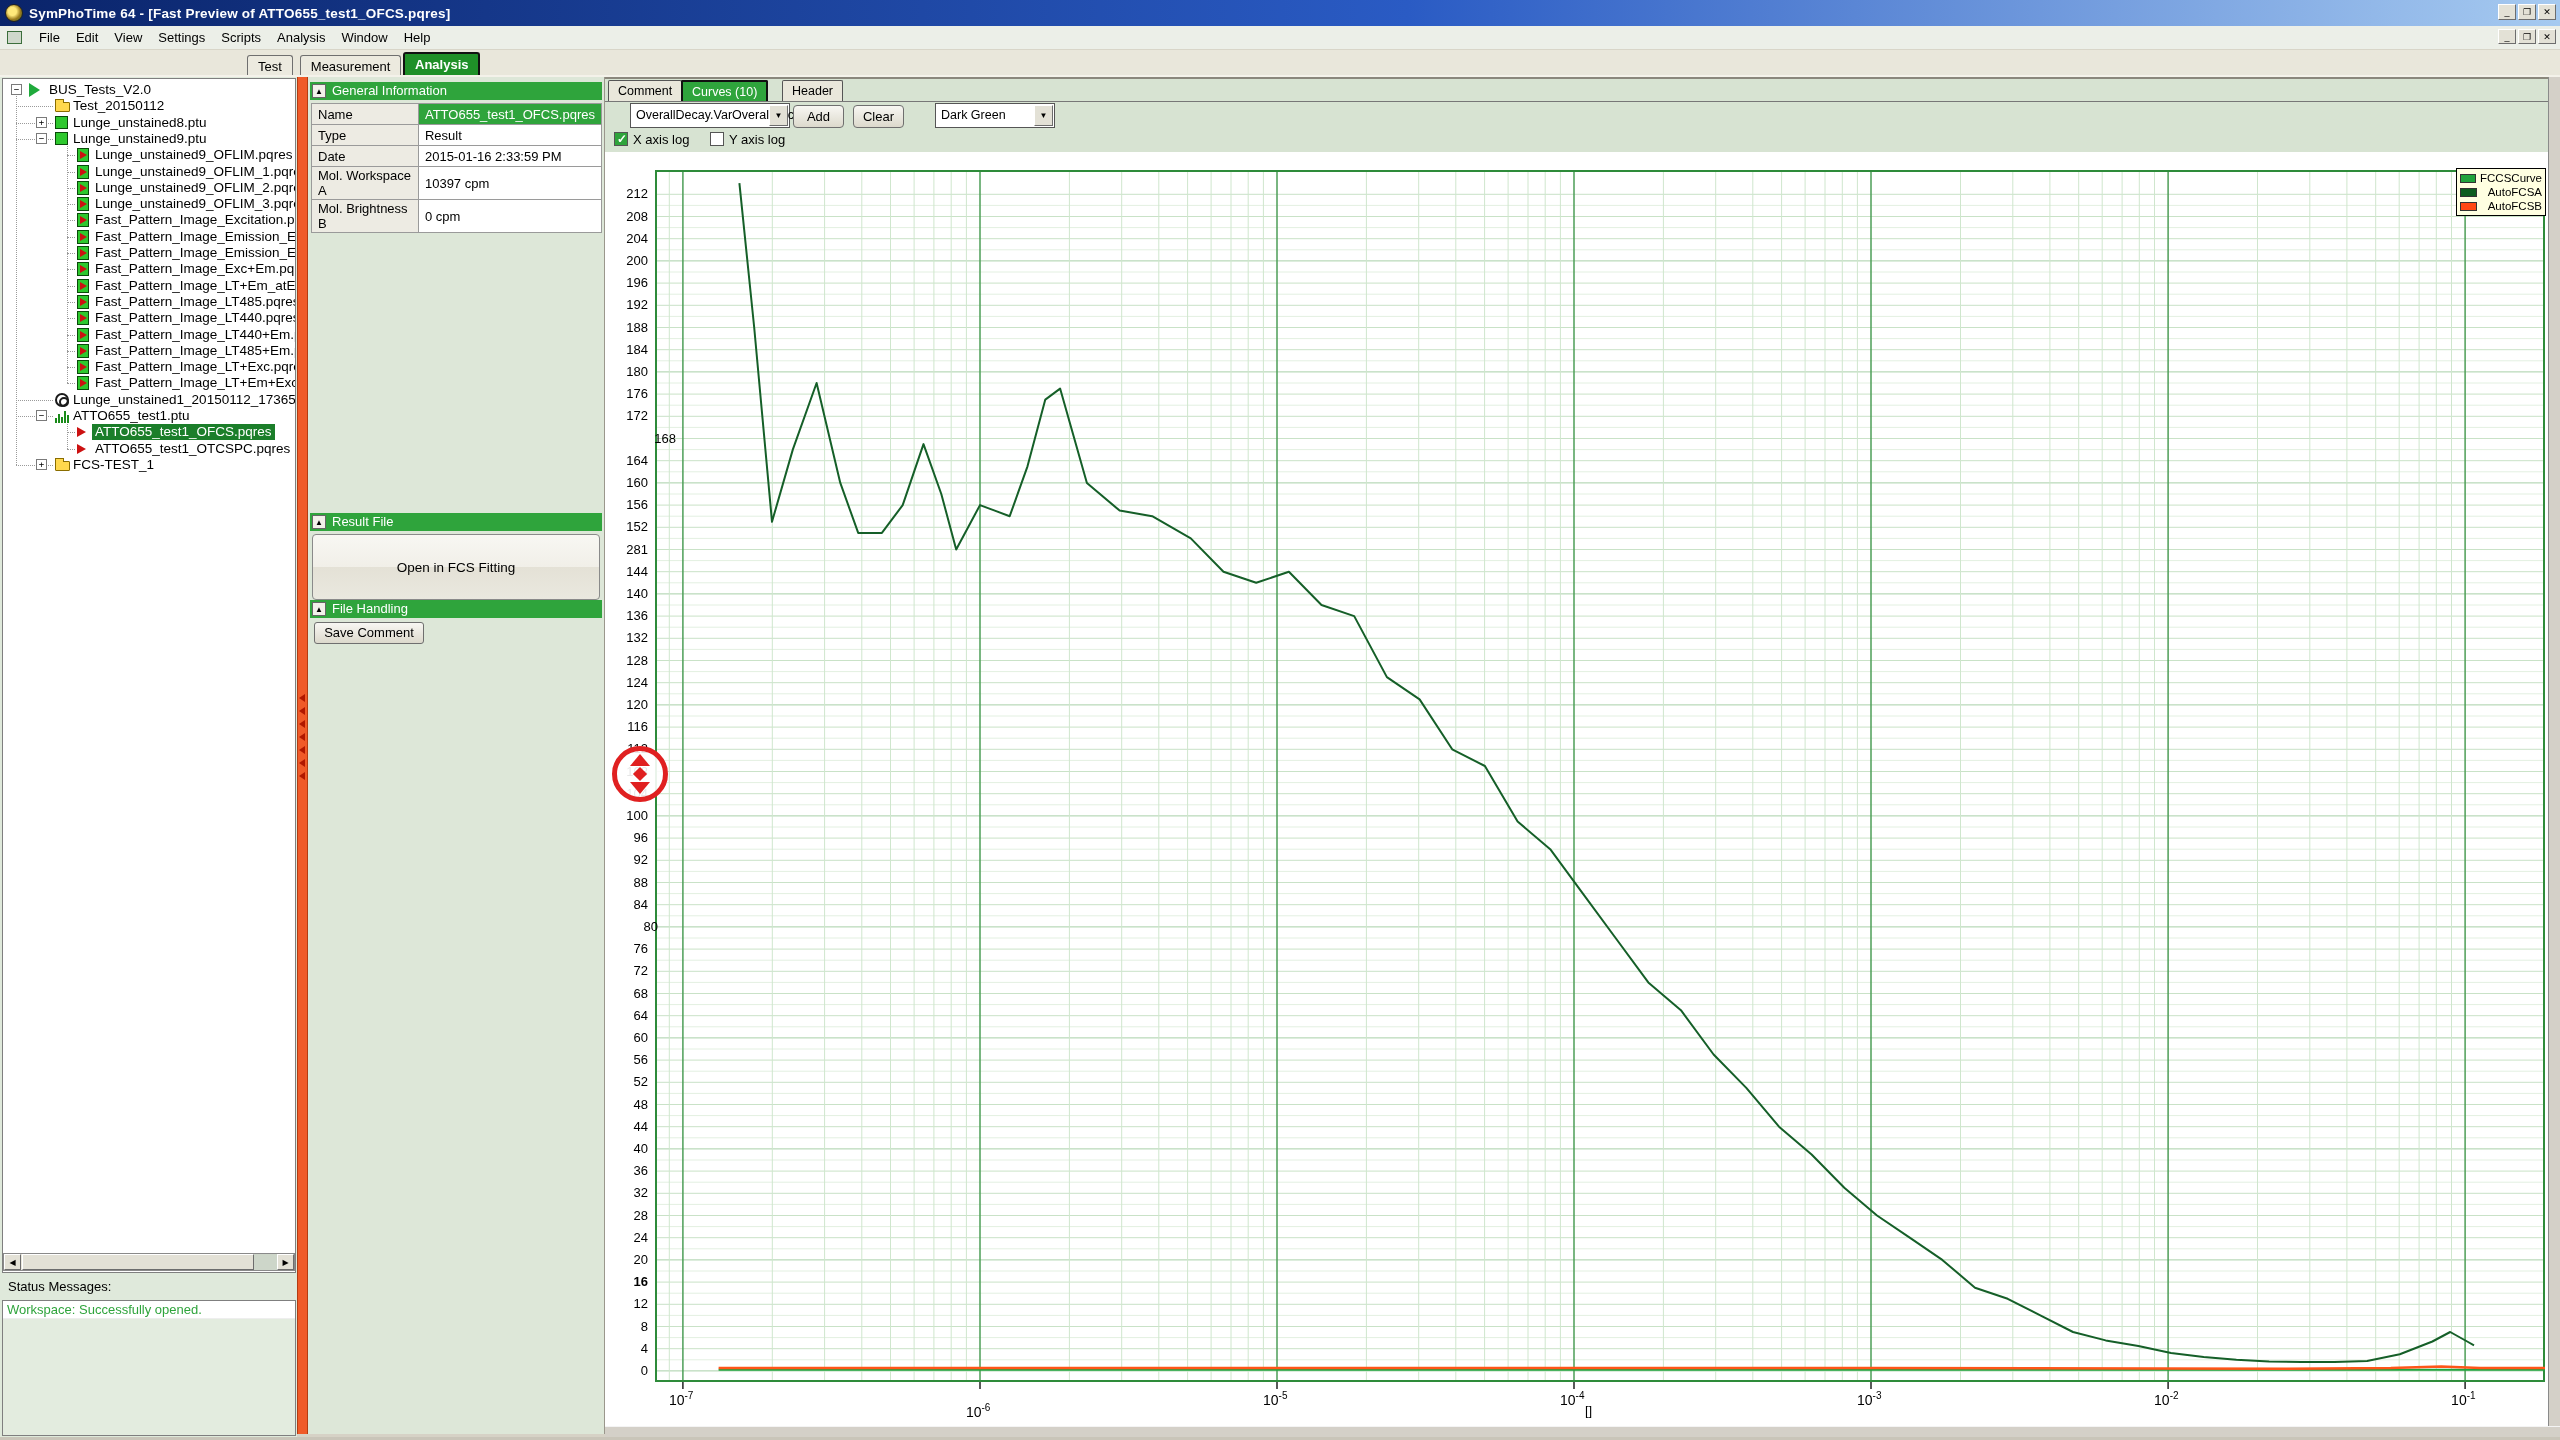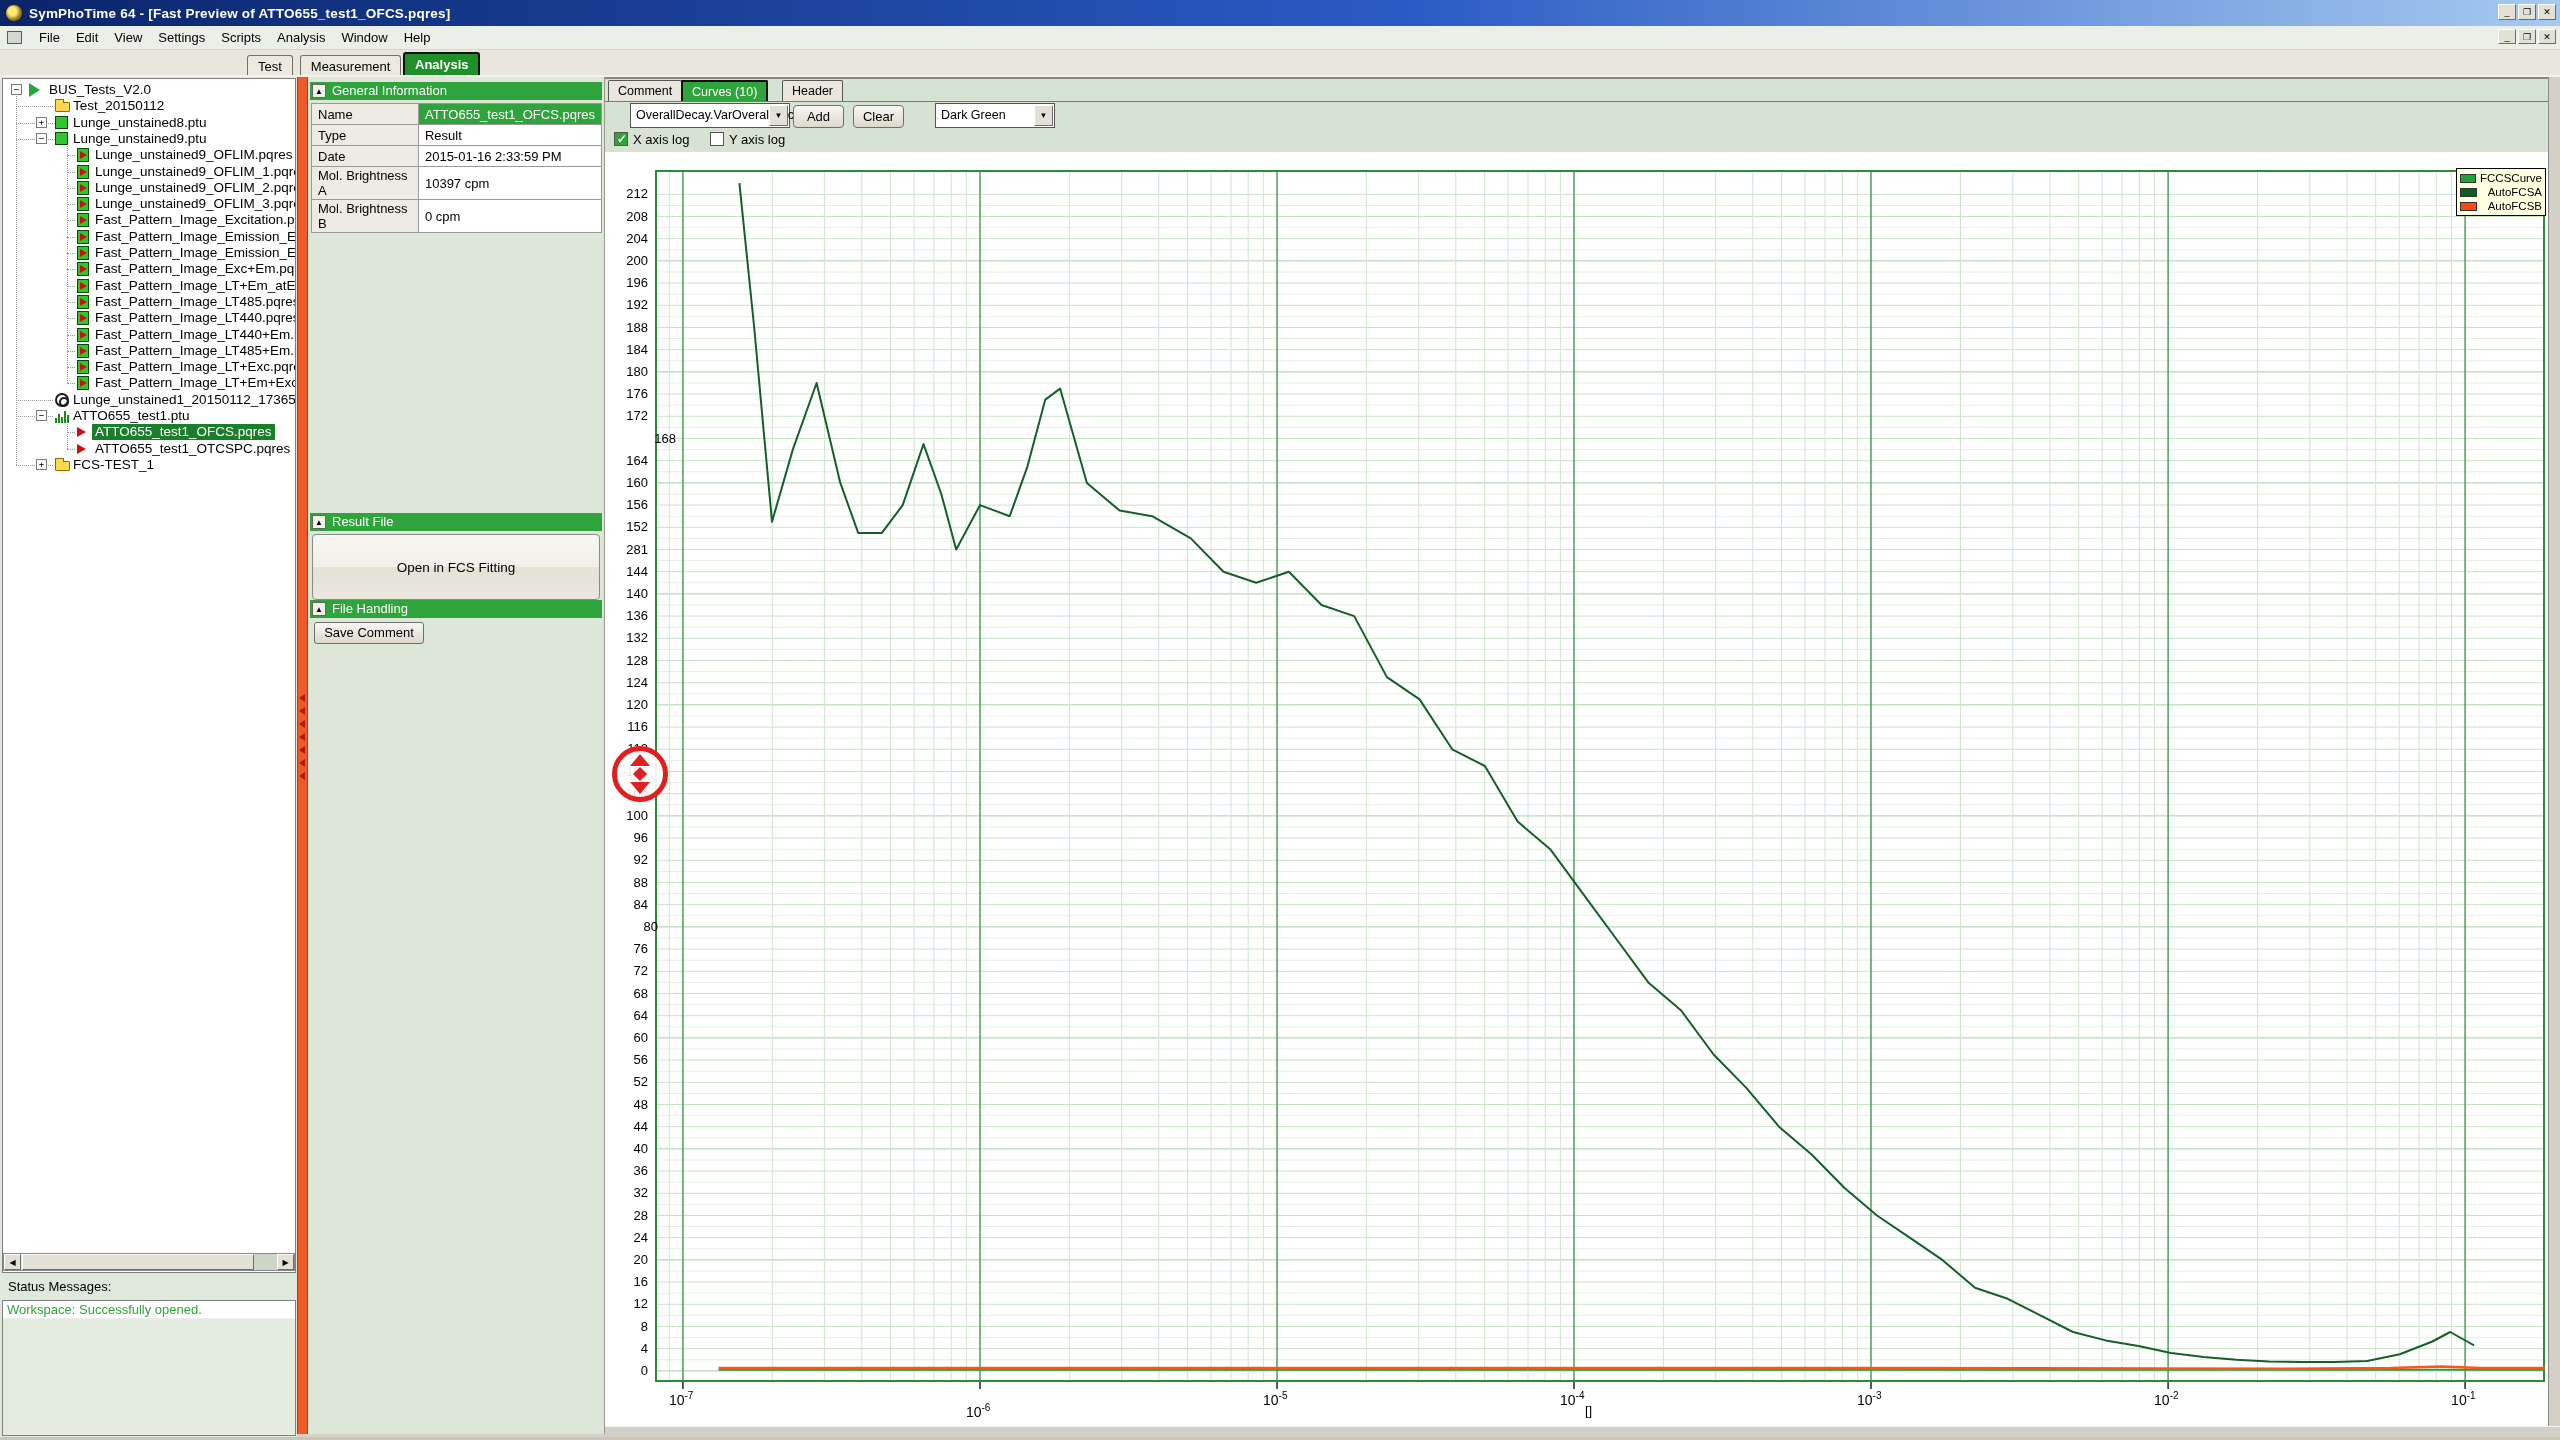--- a/index.html
+++ b/index.html
@@ -379,21 +379,21 @@
         </tr>
         <tr>
           <td class="lbl">Type</td>
           <td class="val">Result</td>
         </tr>
         <tr>
           <td class="lbl">Date</td>
           <td class="val">2015-01-16 2:33:59 PM</td>
         </tr>
         <tr>
-          <td class="lbl">Mol. Brightness A</td>
+          <td class="lbl">Mol. Workspace A</td>
           <td class="val">10397 cpm</td>
         </tr>
         <tr>
           <td class="lbl">Mol. Brightness B</td>
           <td class="val">0 cpm</td>
         </tr>
       </tbody>
     </table>
   <div class="section-header" style="top:436px">
     <span class="collapse-btn">▲</span>
@@ -606,21 +606,21 @@
     <rect x="1" y="1" width="1888" height="1210" fill="none" stroke="#2e8b3a" stroke-width="2"></rect>
     <polyline points="63.6,1199.8 1890.3,1199.8" fill="none" stroke="#1fa33c" stroke-width="2" stroke-linejoin="round"></polyline>
     <polyline points="63.6,1198.1 622.0,1198.1 1216.0,1198.1 1631.9,1198.7 1735.8,1198.1 1786.3,1196.5 1825.0,1198.1 1890.3,1198.1" fill="none" stroke="#ff5519" stroke-width="2.5" stroke-linejoin="round"></polyline>
     <polyline points="84.4,13.2 99.2,157.5 117.0,351.8 137.8,279.6 161.6,213.0 185.3,312.9 203.2,362.9 226.9,362.9 247.7,335.1 268.5,274.1 286.3,324.0 301.2,379.5 325.0,335.1 339.8,340.6 354.7,346.2 372.5,296.3 390.3,229.6 405.1,218.6 431.9,312.9 464.6,340.6 497.2,346.2 535.8,368.4 568.5,401.7 601.2,412.8 633.9,401.7 666.5,435.0 699.2,446.1 731.9,507.1 764.6,529.4 797.2,579.3 829.9,596.0 862.6,651.5 895.2,679.2 927.9,723.6 960.6,768.0 993.3,812.4 1025.9,840.2 1058.6,884.5 1091.3,917.9 1124.0,956.7 1156.6,984.5 1189.3,1017.8 1222.0,1045.5 1254.7,1067.7 1287.3,1089.9 1320.0,1117.7 1352.7,1128.8 1385.3,1145.4 1418.0,1162.0 1450.7,1170.4 1483.4,1175.9 1516.0,1183.1 1548.7,1187.0 1581.4,1189.8 1614.1,1191.5 1646.7,1192.0 1679.4,1192.0 1712.1,1190.9 1744.8,1184.3 1777.4,1171.5 1795.2,1162.0 1813.1,1172.0 1819.0,1175.4" fill="none" stroke="#155f28" stroke-width="2" stroke-linejoin="round"></polyline>
   </svg>
 <div id="y-labels">
     <div class="ylab abs" style="left: 602px; top: 1362.9px;">0</div>
     <div class="ylab abs" style="left: 602px; top: 1340.7px;">4</div>
     <div class="ylab abs" style="left: 602px; top: 1318.5px;">8</div>
     <div class="ylab abs" style="left: 602px; top: 1296.3px;">12</div>
-    <div class="ylab abs" style="left: 602px; top: 1274.1px;">16</div>
+    <div class="ylab abs" style="left: 602px; top: 1274.1px; font-weight: bold;">16</div>
     <div class="ylab abs" style="left: 602px; top: 1251.9px;">20</div>
     <div class="ylab abs" style="left: 602px; top: 1229.7px;">24</div>
     <div class="ylab abs" style="left: 602px; top: 1207.5px;">28</div>
     <div class="ylab abs" style="left: 602px; top: 1185.3px;">32</div>
     <div class="ylab abs" style="left: 602px; top: 1163.1px;">36</div>
     <div class="ylab abs" style="left: 602px; top: 1140.9px;">40</div>
     <div class="ylab abs" style="left: 602px; top: 1118.7px;">44</div>
     <div class="ylab abs" style="left: 602px; top: 1096.5px;">48</div>
     <div class="ylab abs" style="left: 602px; top: 1074.3px;">52</div>
     <div class="ylab abs" style="left: 602px; top: 1052.1px;">56</div>

